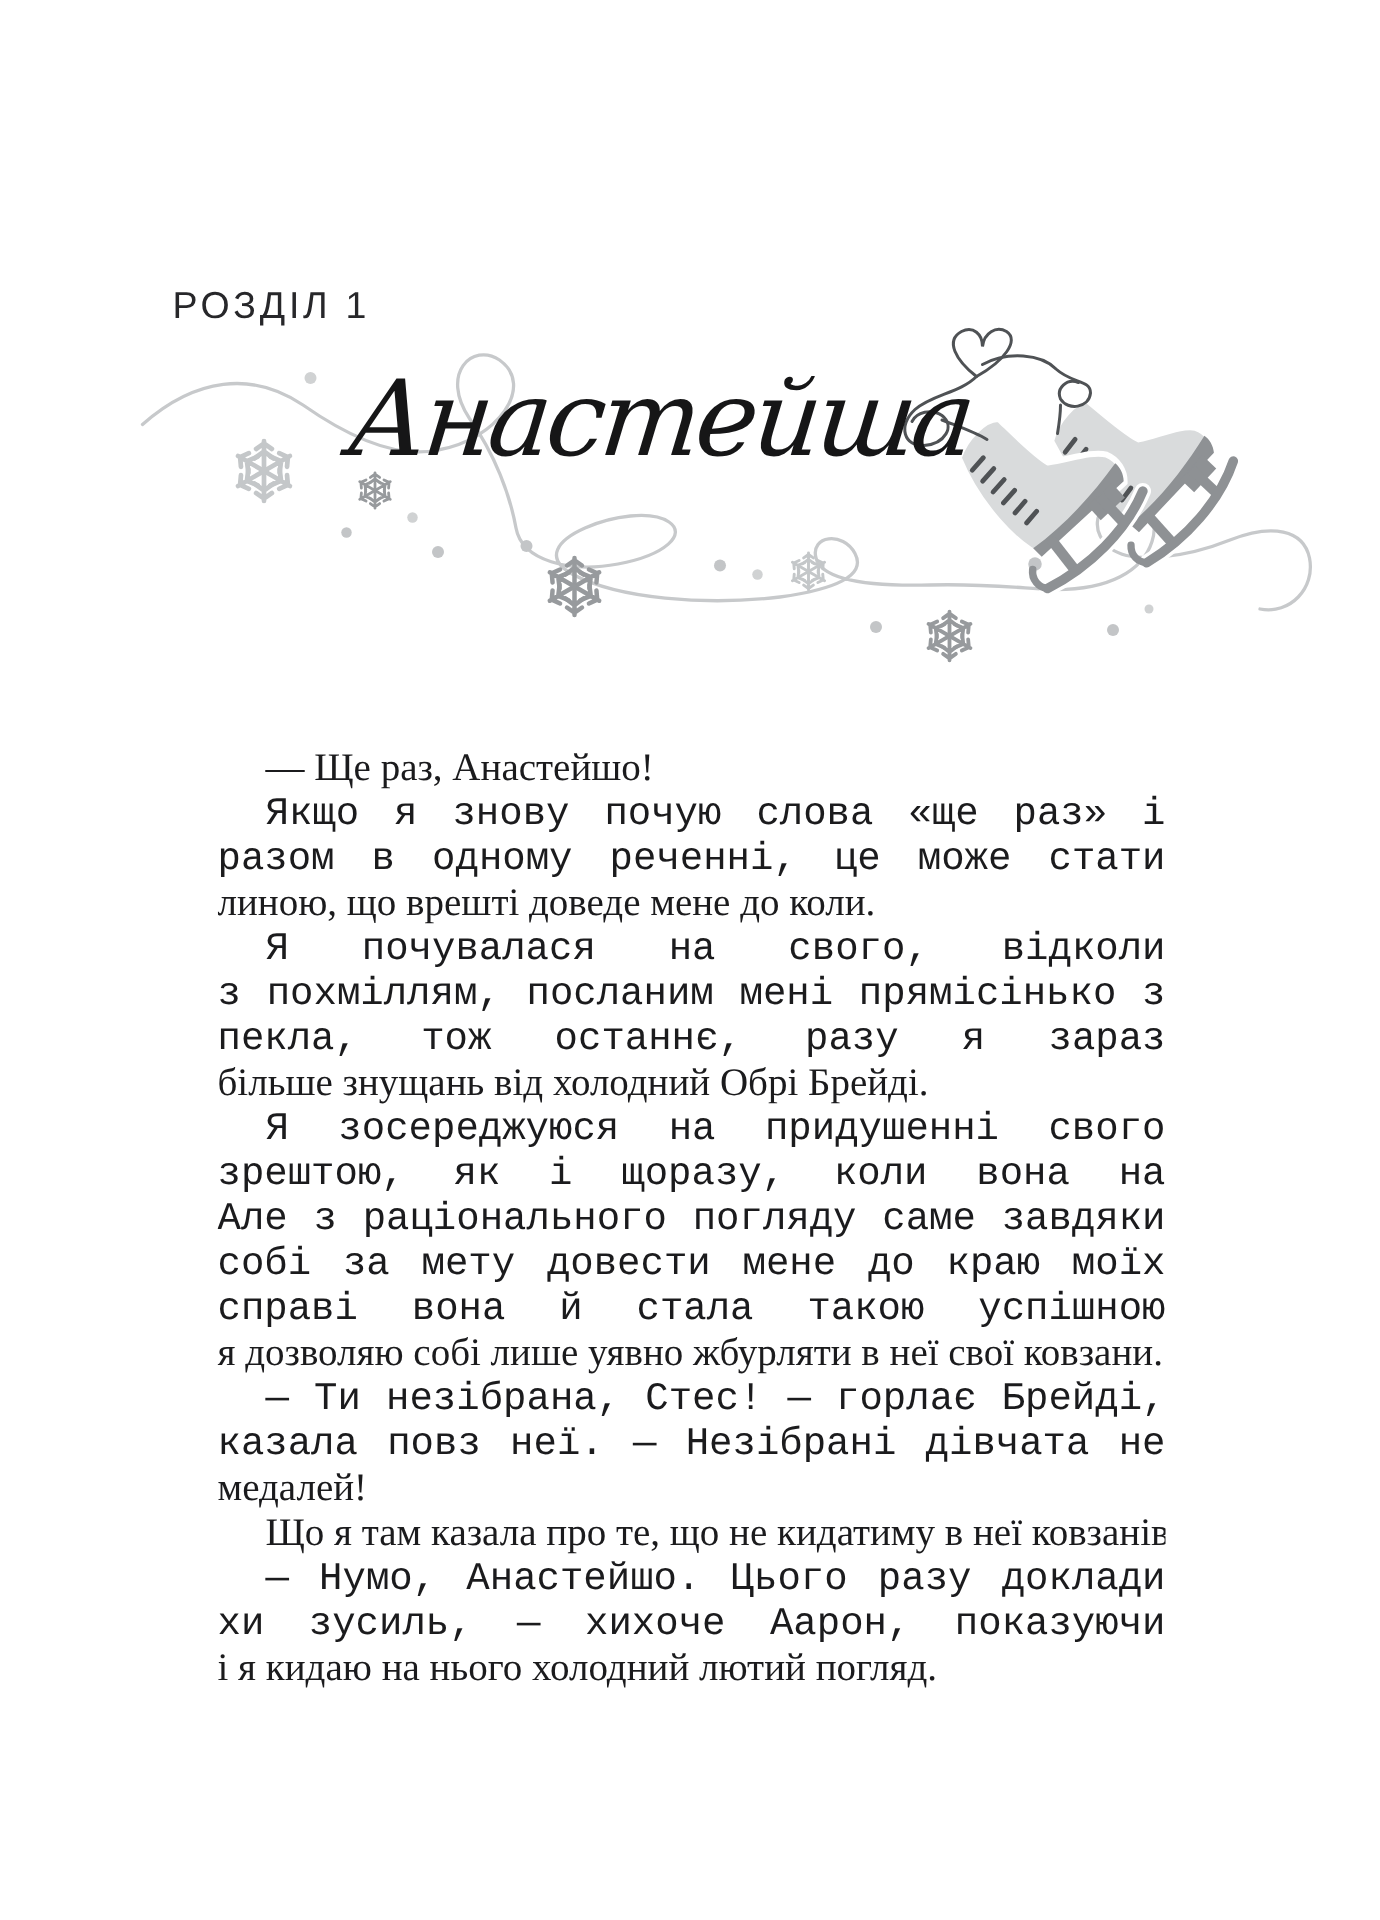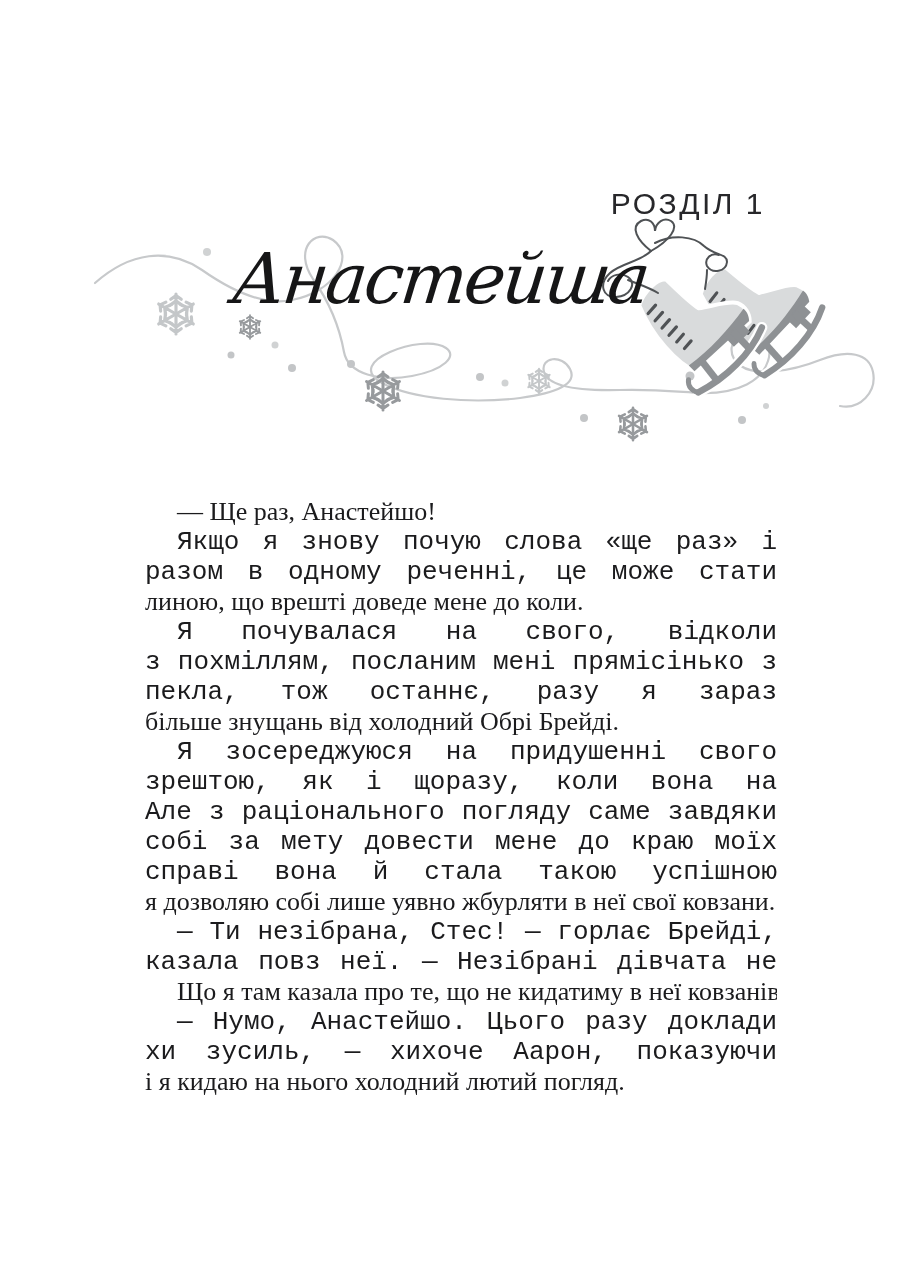--- a/index.html
+++ b/index.html
@@ -7,23 +7,23 @@
   body{background:#e8e8e8;font-family:"Liberation Serif",serif;}
   .page{
     position:relative;
     width:920px;height:1280px;
     margin:0 auto;
     background:var(--page-bg,#ffffff);
     overflow:hidden;
   }
   .chapter-label{
     position:absolute;top:190px;left:115px;width:650px;
-    text-align:right;
+    text-align:left;
     font-family:"Liberation Sans",sans-serif;
-    font-size:30px;line-height:28px;font-weight:400;
+    font-size:25px;line-height:28px;font-weight:400;
     letter-spacing:2.5px;
     color:#27272a;
   }
   .decoration{
     position:absolute;top:205px;left:80px;width:800px;height:270px;
   }
   .chapter-title{
     position:absolute;top:244px;left:115px;width:650px;
     text-align:center;
     font-family:"DejaVu Serif",serif;
@@ -153,19 +153,20 @@
       <div class="line justified">пекла, тож останнє, разу я зараз потребувала, — це ще</div>
       <div class="line last">більше знущань від холодний Обрі Брейді.</div>
       <div class="line first justified">Я зосереджуюся на придушенні свого роздратування,</div>
       <div class="line justified">зрештою, як і щоразу, коли вона на тренуванні ставить</div>
       <div class="line justified">Але з раціонального погляду саме завдяки відданості</div>
       <div class="line justified">собі за мету довести мене до краю моїх можливостей.</div>
       <div class="line justified">справі вона й стала такою успішною тренеркою, тому</div>
       <div class="line last">я дозволяю собі лише уявно жбурляти в неї свої ковзани.</div>
       <div class="line first justified">— Ти незібрана, Стес! — горлає Брейді, коли ми про-</div>
       <div class="line justified">казала повз неї. — Незібрані дівчата не здобувають</div>
+      <div class="line last">медалей!</div>
       <div class="line first last">Що я там казала про те, що не кидатиму в неї ковзанів?</div>
       <div class="line first justified">— Нумо, Анастейшо. Цього разу доклади бодай тро-</div>
       <div class="line justified">хи зусиль, — хихоче Аарон, показуючи мені язика,</div>
       <div class="line last">і я кидаю на нього холодний лютий погляд.</div>
     </div>
 
 </div>
 
 </body></html>

